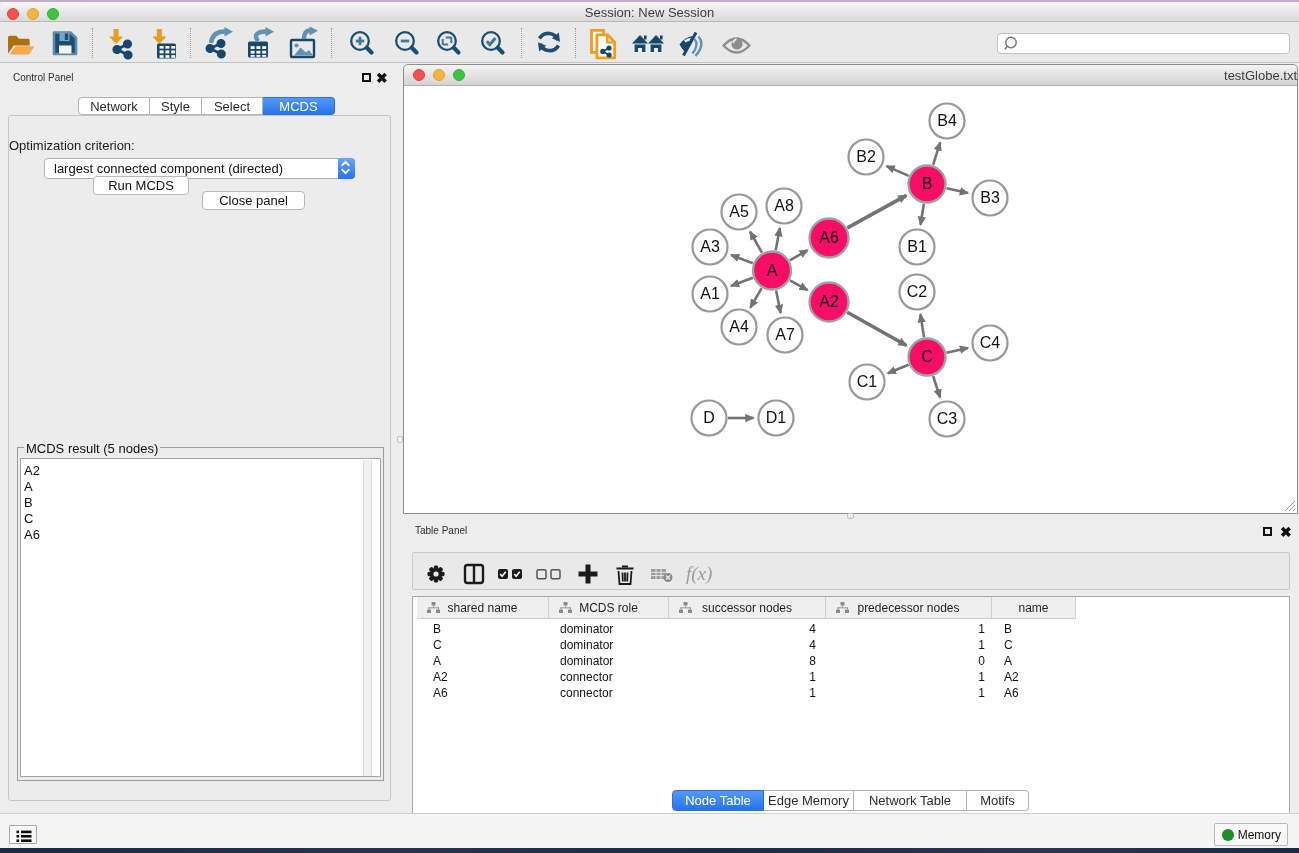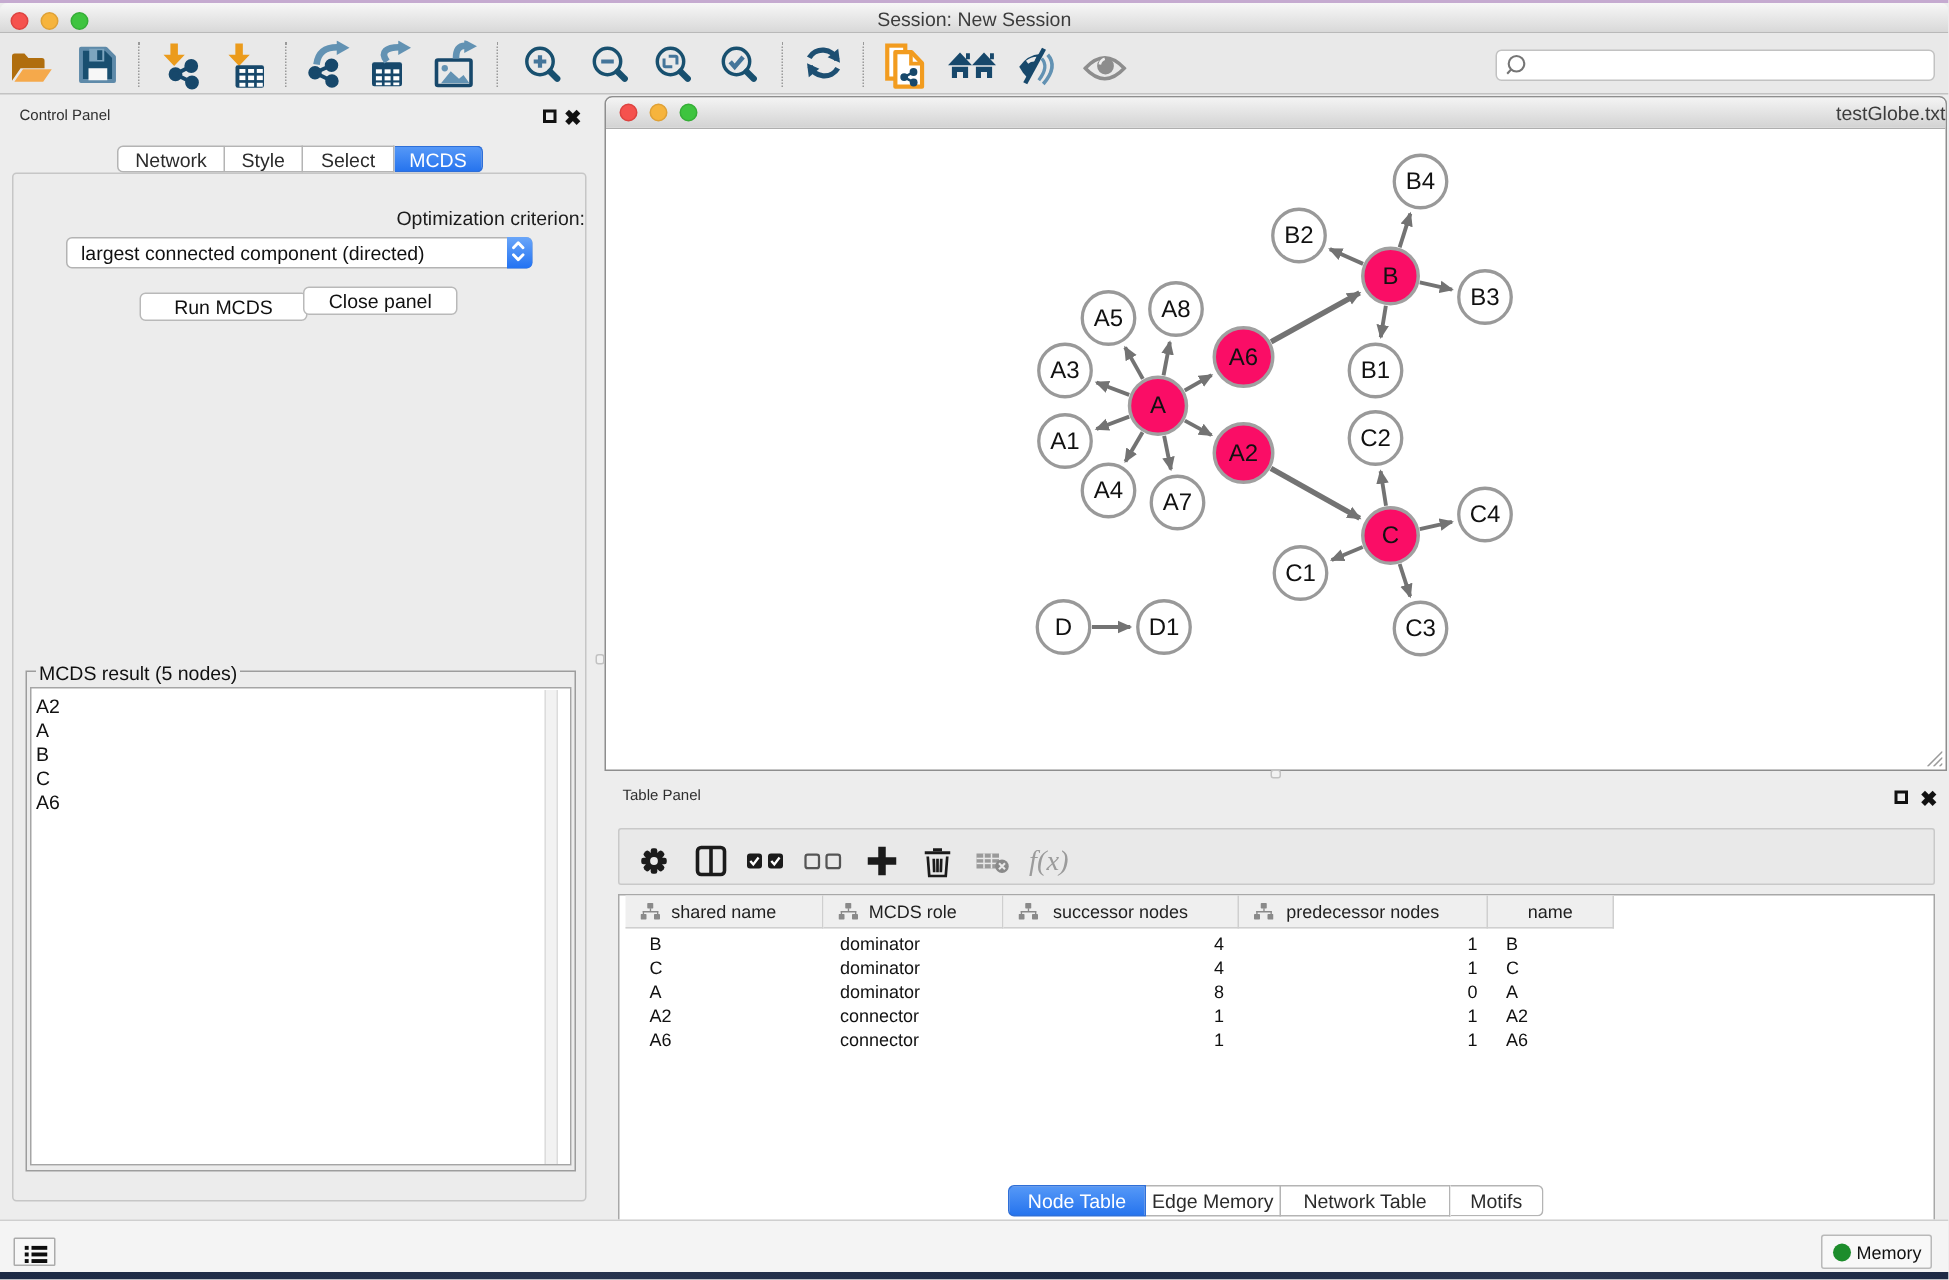--- a/index.html
+++ b/index.html
@@ -16,21 +16,21 @@
 #cpanel{position:absolute;left:0;top:63px;width:396px;height:750px}
 .paneltitle{position:absolute;font-size:10px;color:#2f2f2f}
 .maxbtn{position:absolute;width:9px;height:9px;border:2px solid #111}
 .closex{position:absolute;font-size:14px;font-weight:bold;color:#111}
 .tabrow{position:absolute;display:flex}
 .tab{height:18px;font-size:13px;color:#2b2b2b;background:#fff;border:1px solid #b4b4b4;border-left:none;line-height:17px;text-align:center}
 .tab.first{border-left:1px solid #b4b4b4;border-radius:4px 0 0 4px}
 .tab.last{border-radius:0 4px 4px 0}
 .tab.sel{background:linear-gradient(#5598f7,#2674ee);color:#fff;border-color:#2e6fd8}
 #cpcontent{position:absolute;left:8px;top:52px;width:383px;height:686px;background:#ececec;border:1px solid #c6c6c6;border-radius:3px}
-#optlabel{position:absolute;left:0;width:100%;top:22px;text-align:right;font-size:13px;color:#1c1c1c}
+#optlabel{position:absolute;left:0;width:100%;top:22px;text-align:left;font-size:13px;color:#1c1c1c}
 #combo{position:absolute;left:35px;top:42px;width:311px;height:21px;background:#fff;border:1px solid #b3b3b3;border-radius:4px;font-size:13px;color:#111;line-height:19px;padding-left:9px}
 #combostep{position:absolute;right:-1px;top:-1px;width:17px;height:21px;background:linear-gradient(#6aa6f9,#2272f2);border-radius:0 4px 4px 0}
 .cbtn{position:absolute;height:19px;background:#fff;border:1px solid #b9b9b9;border-radius:4px;font-size:13px;color:#111;text-align:center;line-height:17px}
 #fieldset{position:absolute;left:8px;top:331px;width:367px;height:334px;border:1px solid #9d9d9d}
 #fieldlegend{position:absolute;left:6px;top:-7px;background:#ececec;font-size:13px;color:#111;padding:0 2px}
 #mlist{position:absolute;left:2px;top:10px;width:361px;height:319px;background:#fff;border:1px solid #a5a5a5;font-size:13px;color:#111;padding-top:4px}
 #mlist .li{height:16px;line-height:16px;padding-left:3px}
 #mscroll{position:absolute;right:8px;top:1px;width:9px;height:316px;background:#f2f2f2;border-left:1px solid #dcdcdc;border-right:1px solid #dcdcdc}
 
 #netwin{position:absolute;left:403px;top:64px;width:895px;height:450px;background:#fff;border:1px solid #8e8e8e;border-radius:5px 5px 0 0}
@@ -216,31 +216,31 @@
       </svg></div>
 </div>
 <div id="cpanel">
   <div class="paneltitle" style="left:13px;top:9px">Control Panel</div>
   <div class="maxbtn" style="left:362px;top:10px"></div>
   <div class="closex" style="left:376px;top:7px">✖</div>
   <div class="tabrow" style="left:78px;top:34px">
     <div class="tab first" style="width:72px">Network</div>
     <div class="tab" style="width:52px">Style</div>
     <div class="tab" style="width:61px">Select</div>
-    <div class="tab sel last" style="width:59px">MCDS</div>
+    <div class="tab sel last" style="width:72px">MCDS</div>
   </div>
   <div id="cpcontent">
     <div id="optlabel">Optimization criterion:</div>
     <div id="combo">largest connected component (directed)<div id="combostep"><svg width="15" height="19" viewBox="0 0 15 19">
             <g stroke="#fff" stroke-width="1.9" fill="none" stroke-linecap="round" stroke-linejoin="round">
               <path d="M4.3,7.2 L7.5,3.8 L10.7,7.2"></path>
               <path d="M4.3,11.8 L7.5,15.2 L10.7,11.8"></path>
             </g>
           </svg></div></div>
-    <div class="cbtn" style="left:84px;top:79px;width:112px">Run MCDS</div>
+    <div class="cbtn" style="left:84px;top:60px;width:96px">Run MCDS</div>
     <div class="cbtn" style="left:193px;top:75px;width:103px">Close panel</div>
     <div id="fieldset">
       <div id="fieldlegend">MCDS result (5 nodes)</div>
       <div id="mlist">
         <div class="li">A2</div>
           <div class="li">A</div>
           <div class="li">B</div>
           <div class="li">C</div>
           <div class="li">A6</div>
         <div id="mscroll"></div>

